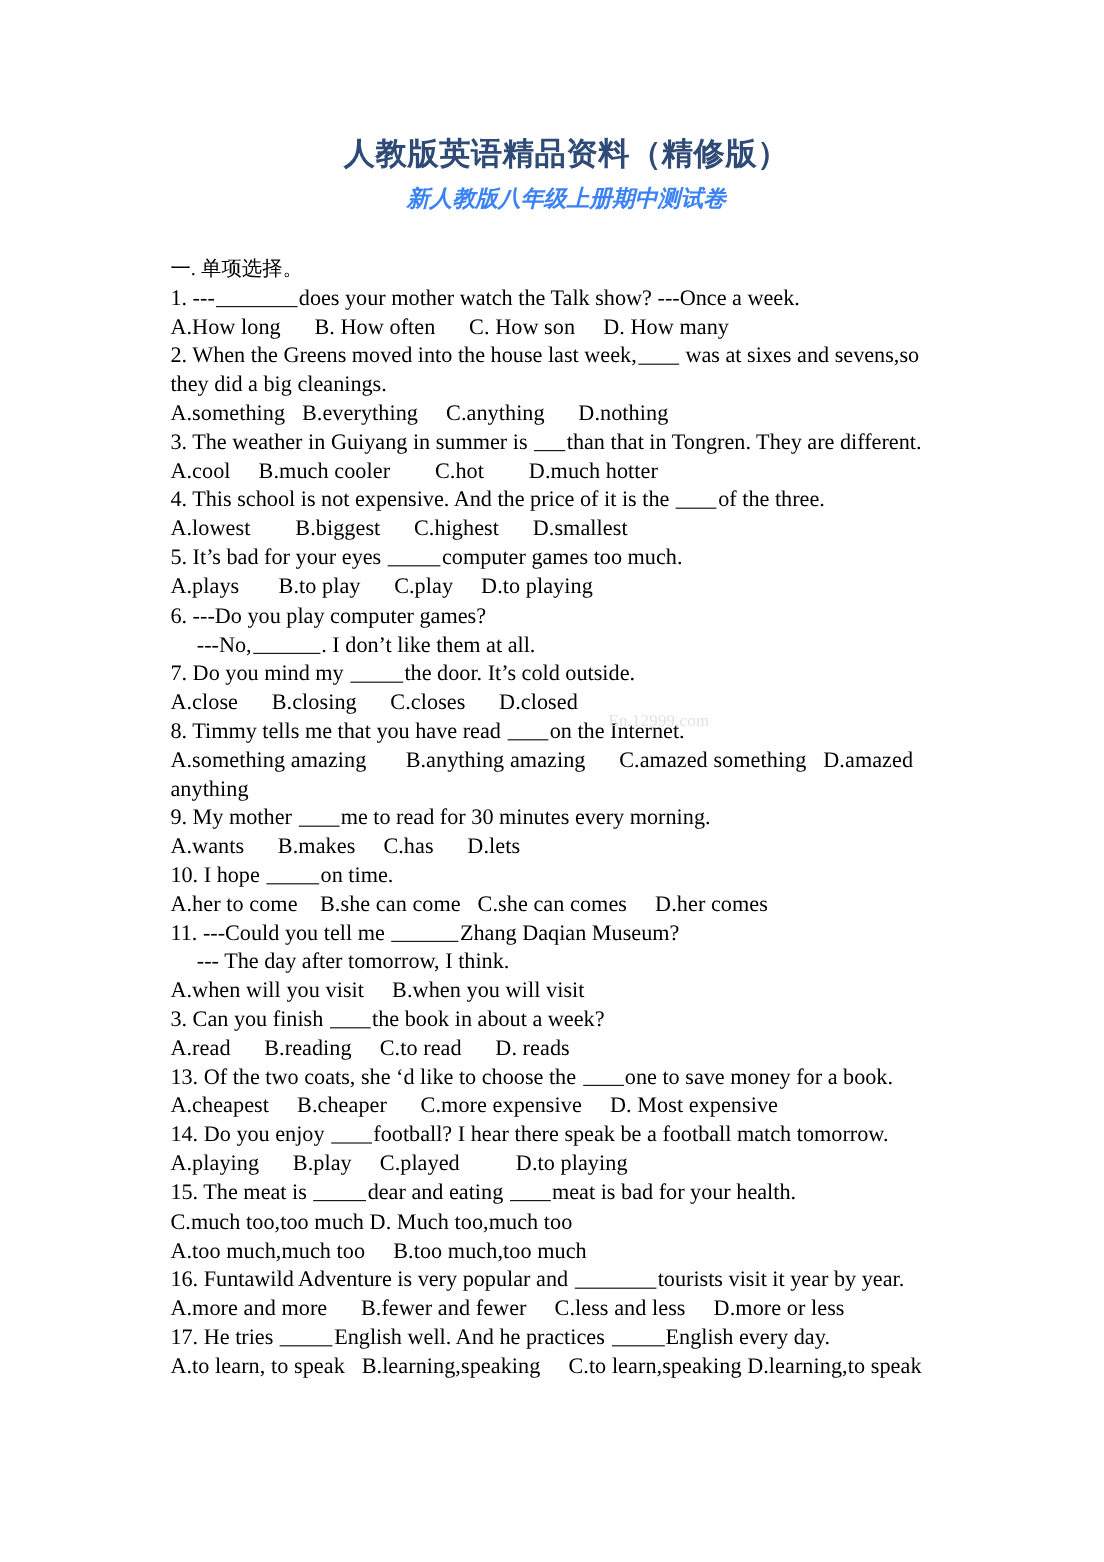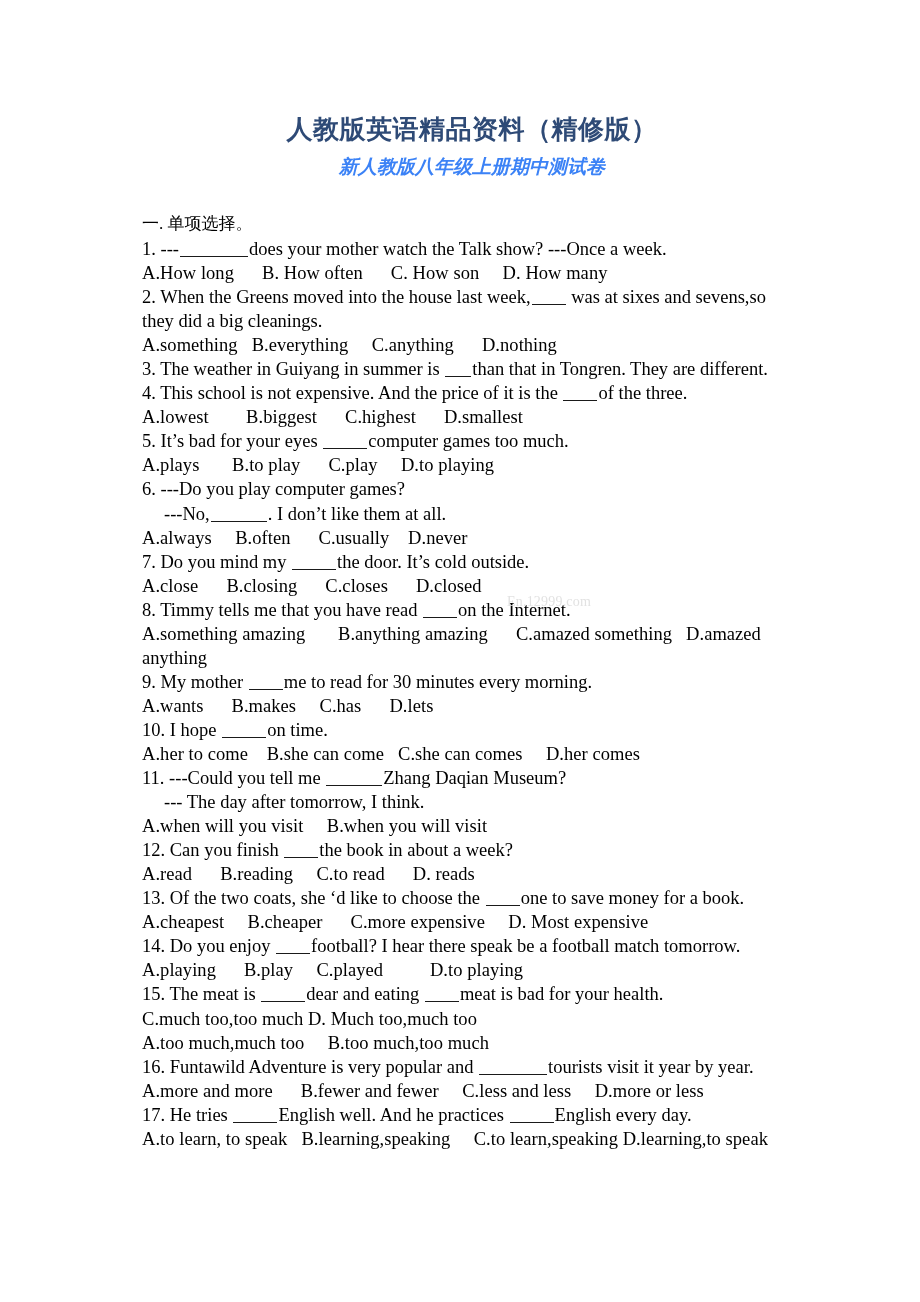--- a/index.html
+++ b/index.html
@@ -121,48 +121,48 @@
 
     <div class="section-heading">一. 单项选择。</div>
 
     <div class="qline"><span>1. ---</span><span class="blank b-xl"></span><span>does your mother watch the Talk show? ---Once a week.</span></div>
     <div class="qline opts">A.How long      B. How often      C. How son     D. How many</div>
 
     <div class="qline"><span>2. When the Greens moved into the house last week,</span><span class="blank b-s"></span><span> was at sixes and sevens,so they did a big cleanings.</span></div>
     <div class="qline opts">A.something   B.everything     C.anything      D.nothing</div>
 
     <div class="qline"><span>3. The weather in Guiyang in summer is </span><span class="blank b-xs"></span><span>than that in Tongren. They are different.</span></div>
+    <div class="qline opts">A.cool     B.much cooler        C.hot        D.much hotter</div>
 
     <div class="qline"><span>4. This school is not expensive. And the price of it is the </span><span class="blank b-s"></span><span>of the three.</span></div>
     <div class="qline opts">A.lowest        B.biggest      C.highest      D.smallest</div>
 
     <div class="qline"><span>5. It’s bad for your eyes </span><span class="blank b-m"></span><span>computer games too much.</span></div>
     <div class="qline opts">A.plays       B.to play      C.play     D.to playing</div>
 
     <div class="qline">6. ---Do you play computer games?</div>
     <div class="qline"><span class="indent"></span><span>---No,</span><span class="blank b-l"></span><span>. I don’t like them at all.</span></div>
-    <div class="qline opts">A.always     B.often      C.usually    D.never</div>
 
     <div class="qline"><span>7. Do you mind my </span><span class="blank b-m"></span><span>the door. It’s cold outside.</span></div>
     <div class="qline opts">A.close      B.closing      C.closes      D.closed</div>
 
     <div class="qline"><span>8. Timmy tells me that you have read </span><span class="blank b-s"></span><span>on the Internet.</span></div>
     <div class="qline opts">A.something amazing       B.anything amazing      C.amazed something   D.amazed anything</div>
 
     <div class="qline"><span>9. My mother </span><span class="blank b-s"></span><span>me to read for 30 minutes every morning.</span></div>
     <div class="qline opts">A.wants      B.makes     C.has      D.lets</div>
 
     <div class="qline"><span>10. I hope </span><span class="blank b-m"></span><span>on time.</span></div>
     <div class="qline opts">A.her to come    B.she can come   C.she can comes     D.her comes</div>
 
     <div class="qline"><span>11. ---Could you tell me </span><span class="blank b-l"></span><span>Zhang Daqian Museum?</span></div>
     <div class="qline"><span class="indent"></span><span>--- The day after tomorrow, I think.</span></div>
     <div class="qline opts">A.when will you visit     B.when you will visit</div>
 
-    <div class="qline"><span>12. Can you finish </span><span class="blank b-s"></span><span>the book in about a week?</span></div>
+    <div class="qline"><span>3. Can you finish </span><span class="blank b-s"></span><span>the book in about a week?</span></div>
     <div class="qline opts">A.read      B.reading     C.to read      D. reads</div>
 
     <div class="qline"><span>13. Of the two coats, she ‘d like to choose the </span><span class="blank b-s"></span><span>one to save money for a book.</span></div>
     <div class="qline opts">A.cheapest     B.cheaper      C.more expensive     D. Most expensive</div>
 
     <div class="qline"><span>14. Do you enjoy </span><span class="blank b-s"></span><span>football? I hear there speak be a football match tomorrow.</span></div>
     <div class="qline opts">A.playing      B.play     C.played          D.to playing</div>
 
     <div class="qline"><span>15. The meat is </span><span class="blank b-m"></span><span>dear and eating </span><span class="blank b-s"></span><span>meat is bad for your health.</span></div>
     <div class="qline opts">C.much too,too much D. Much too,much too</div>

